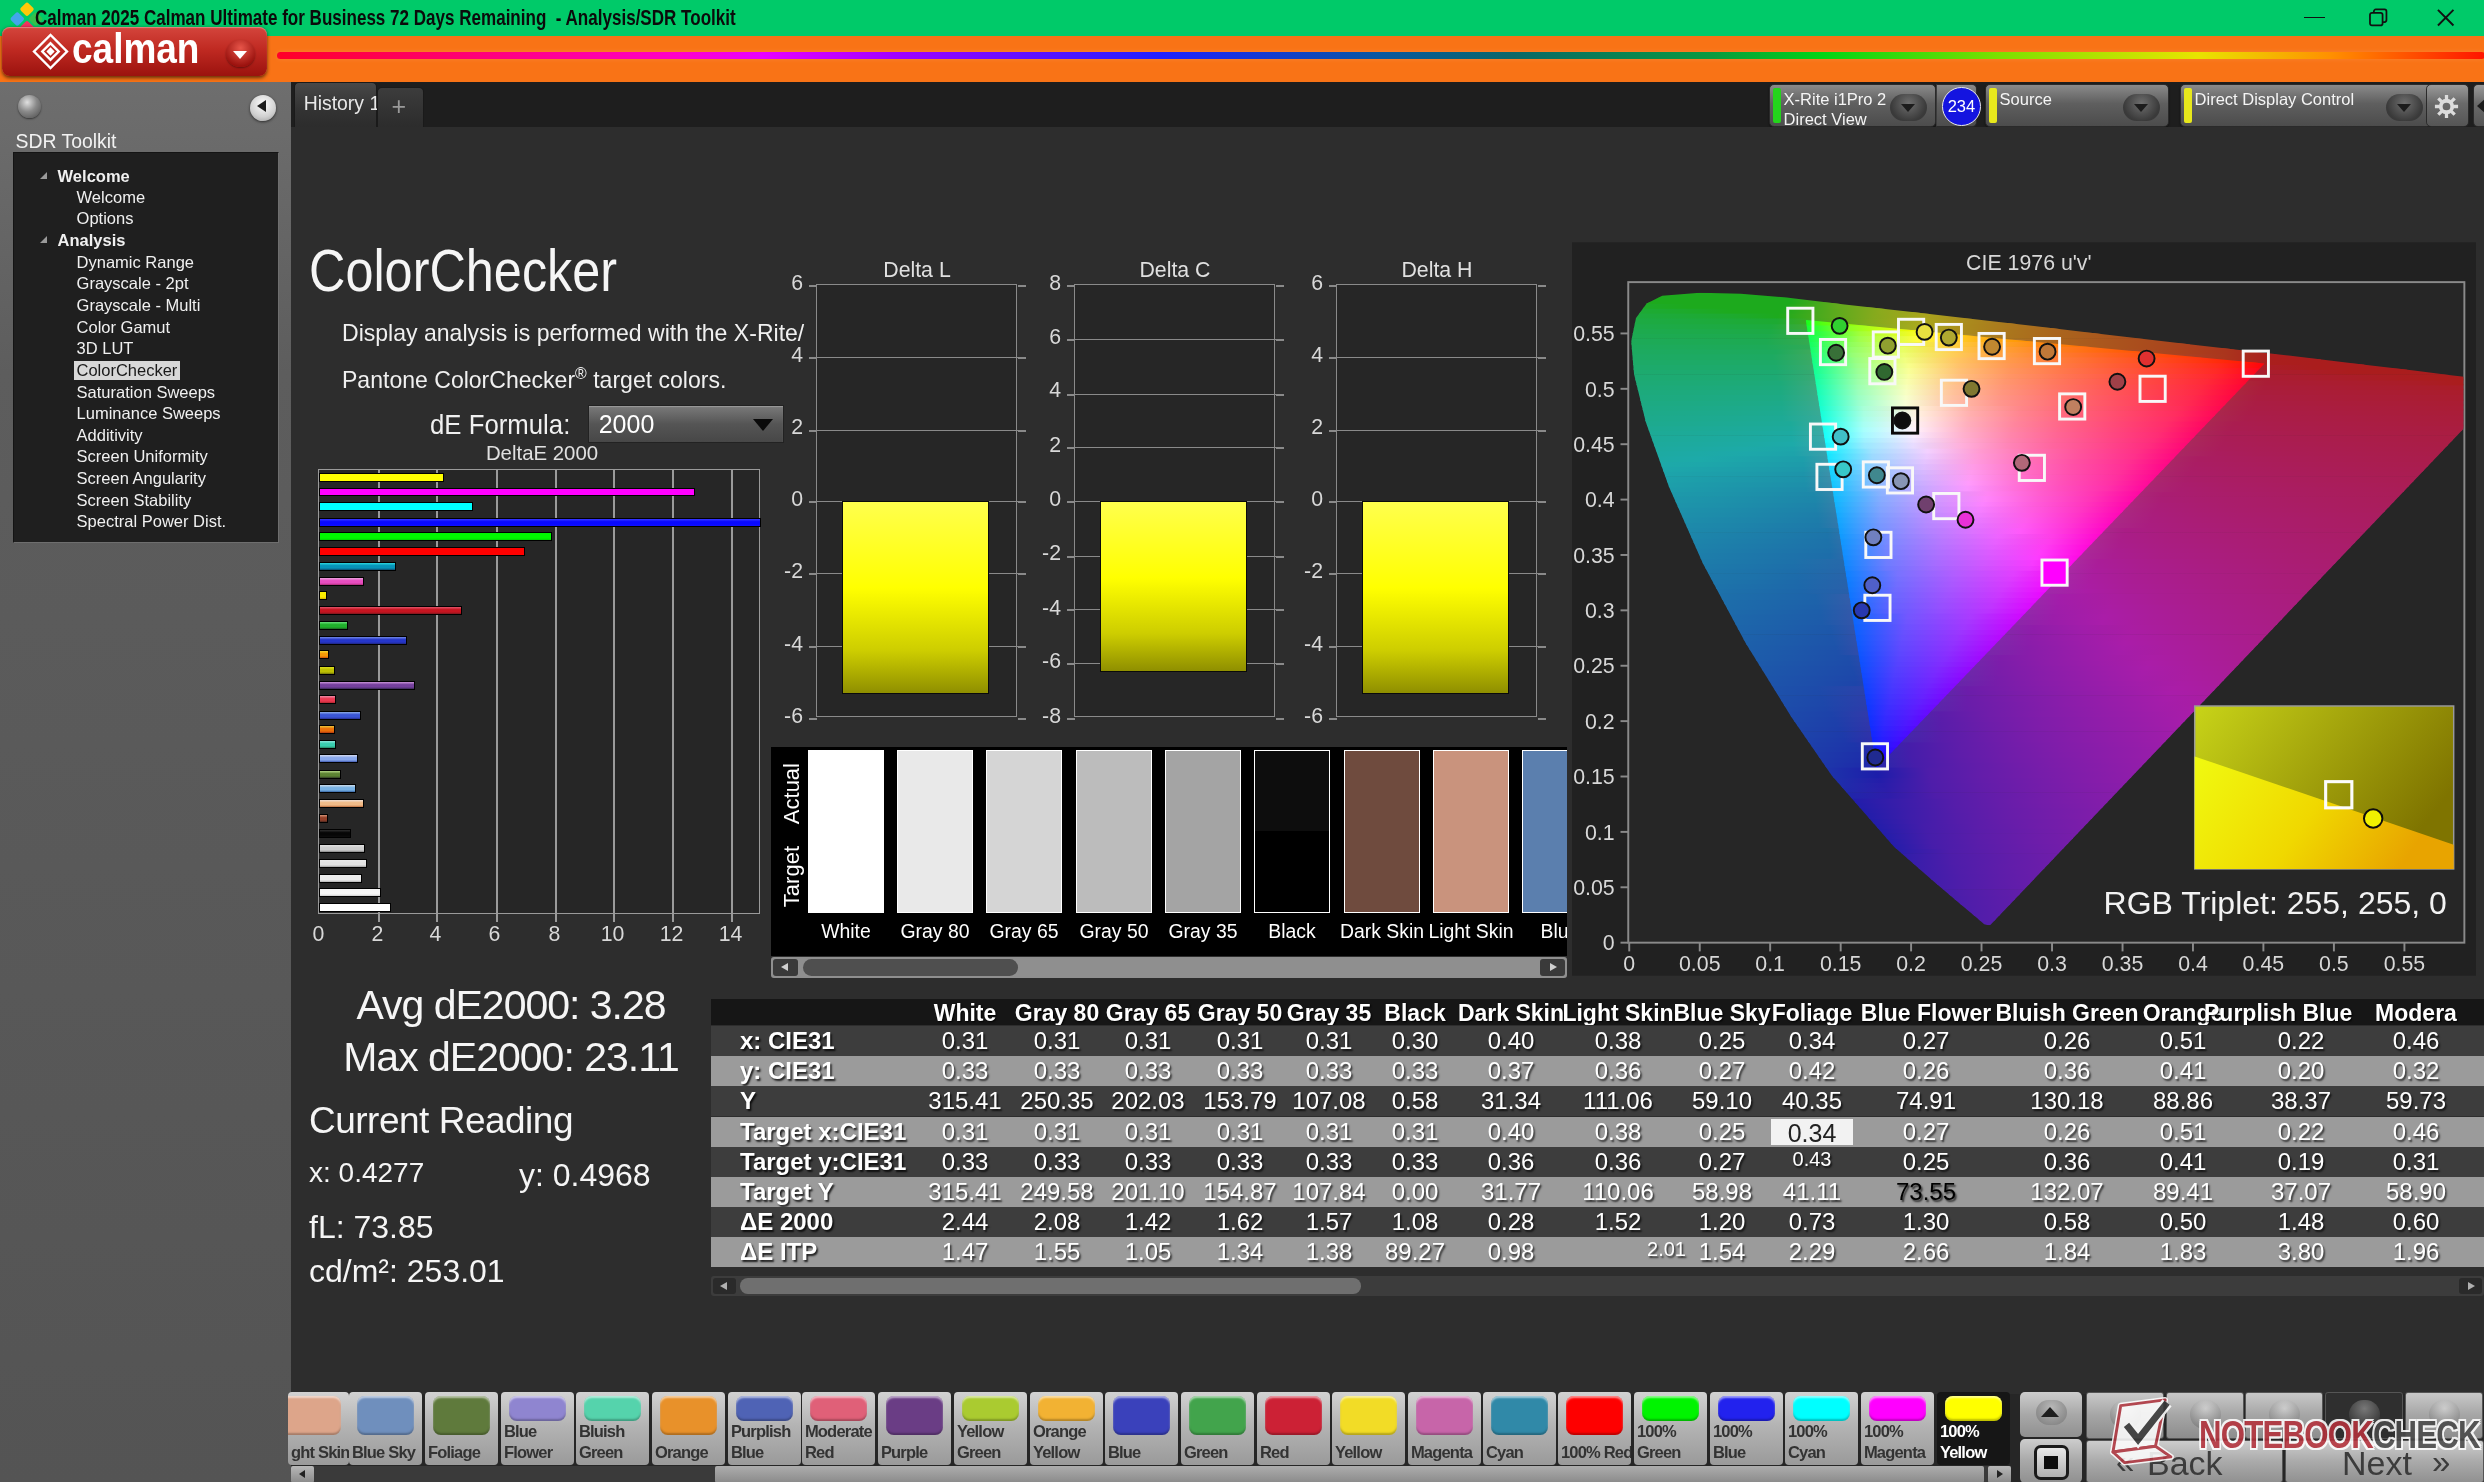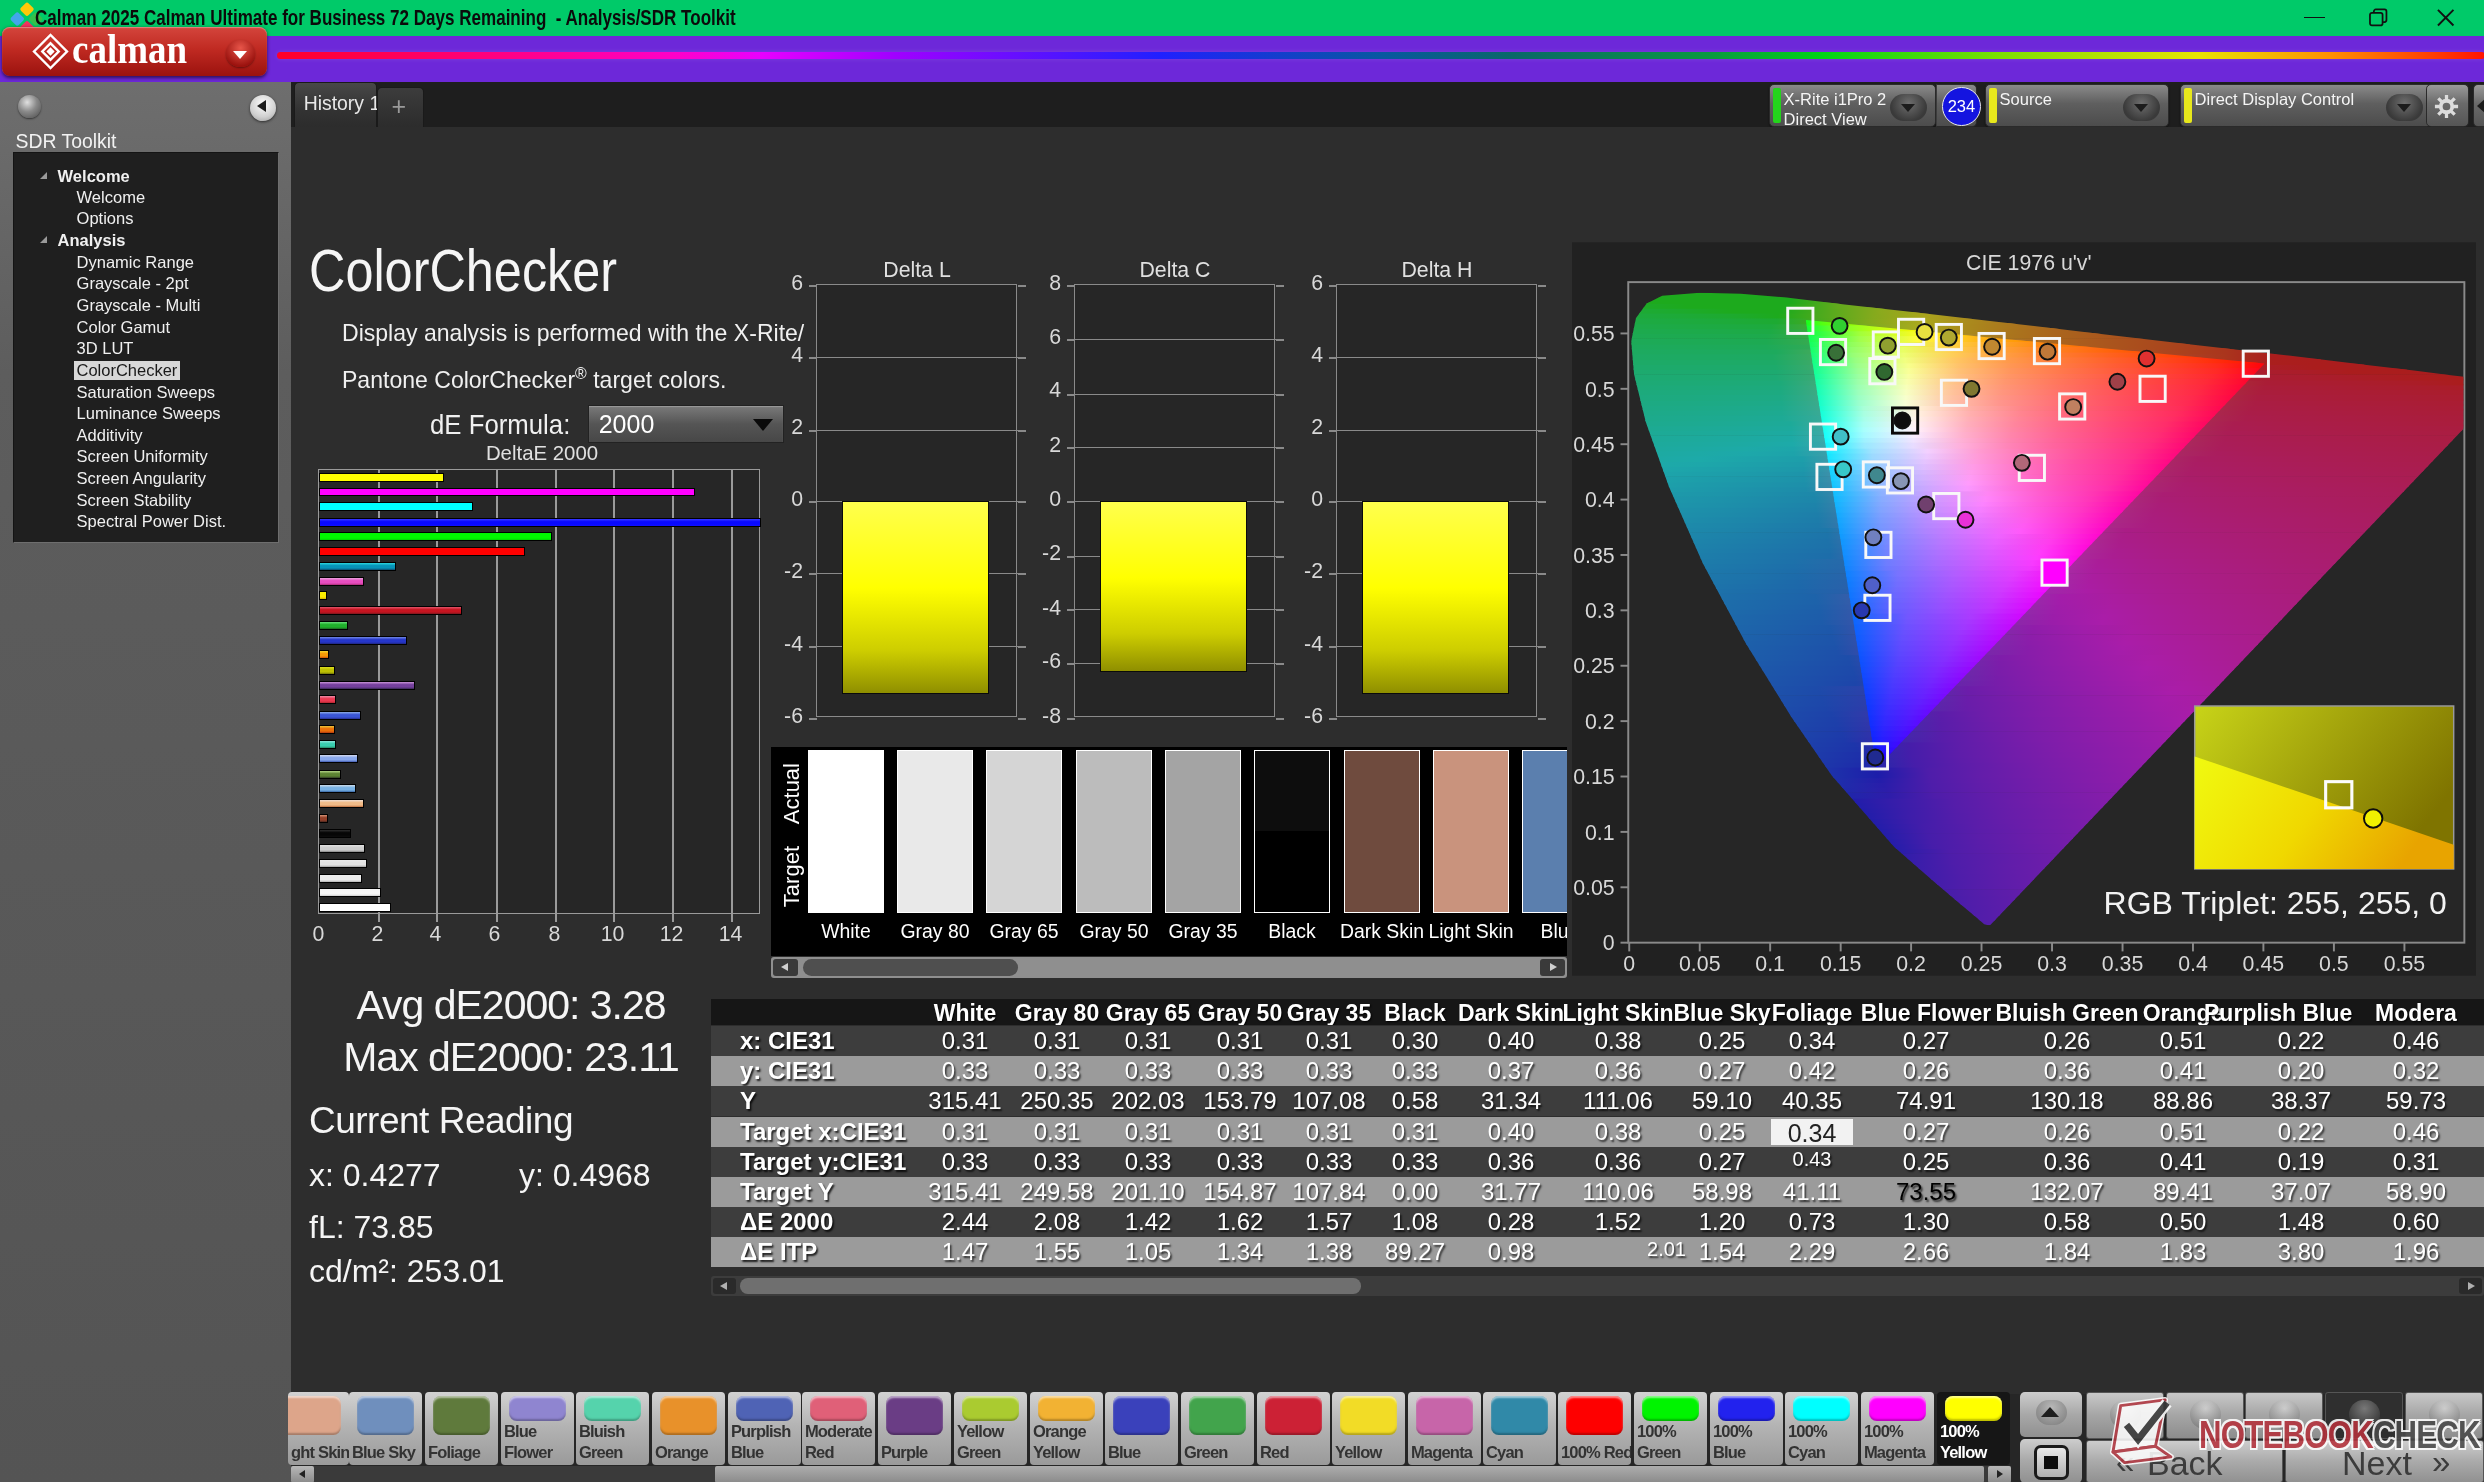--- a/index.html
+++ b/index.html
@@ -18,21 +18,21 @@
  <div class="abs" style="left:2304px;top:16.5px;width:21.3px;height:1.9px;background:#111;"></div>
  <svg class="abs" style="left:2369px;top:7.8px" width="19.4" height="19.4" viewBox="0 0 20 20">
         <rect x="1" y="5" width="13" height="13" rx="2" fill="none" stroke="#111" stroke-width="1.8"></rect>
         <path d="M5 5 V3.5 a2 2 0 0 1 2-2 h9 a2 2 0 0 1 2 2 v9 a2 2 0 0 1 -2 2 H14.5" fill="none" stroke="#111" stroke-width="1.8"></path>
       </svg>
  <svg class="abs" style="left:2436px;top:7.8px" width="19.4" height="19.4" viewBox="0 0 20 20">
         <path d="M2 2 L18 18 M18 2 L2 18" stroke="#111" stroke-width="2"></path>
       </svg>
 </div>
 
-<div class="abs" style="left:0;top:36px;width:2484px;height:47px;background:#6d28d9;font-family:Liberation Serif, serif;">
+<div class="abs" style="left:0;top:36px;width:2484px;height:47px;background:#f97316;">
  <div class="abs" style="left:1.9px;top:-8.7px;width:265px;height:49px;background:linear-gradient(#d4453c,#c02a22 45%,#9b120e);border-radius:7.8px;box-shadow:0 1.9px 3.9px rgba(0,0,0,.6), inset 0 1px 1px rgba(255,255,255,.35);">
   <svg class="abs" style="left:29px;top:4.9px" width="39" height="39" viewBox="0 0 40 40">
     <g fill="none" stroke="#fff" stroke-width="2.4">
      <rect x="8" y="8" width="24" height="24" transform="rotate(45 20 20)"></rect>
      <rect x="14" y="14" width="12" height="12" transform="rotate(45 20 20)"></rect>
     </g>
     <rect x="17" y="17" width="6" height="6" transform="rotate(45 20 20)" fill="#fff"></rect>
   </svg>
   <div class="abs" style="left:70px;top:-2.9px;font-size:43px;font-weight:bold;color:#fff;transform:scaleX(.86);transform-origin:left top;">calman</div>
   <div class="abs" style="left:224px;top:12.6px;width:29px;height:27px;border-radius:14.6px;background:radial-gradient(circle at 50% 30%,#e8564a,#9b120e 75%);box-shadow:0 1px 1.9px rgba(0,0,0,.4);">
@@ -333,21 +333,21 @@
       </div>
  <div class="abs" style="left:32px;top:1.9px;width:215px;height:17.5px;background:#4f4f4f;border-radius:8.7px;"></div>
  <div class="abs" style="right:1.9px;top:1.9px;width:25px;height:17.5px;background:#3a3a3a;border-radius:2.9px;">
         <div class="abs" style="left:9.7px;top:3.9px;width:0;height:0;border-top:4.9px solid transparent;border-bottom:4.9px solid transparent;border-left:7.8px solid #cfcfcf;"></div>
       </div>
 </div>
 
 <div class="abs" style="left:317px;top:982px;width:388px;text-align:center;font-size:41px;letter-spacing:-1px;color:#f5f5f5;">Avg dE2000: 3.28</div>
 <div class="abs" style="left:317px;top:1034px;width:388px;text-align:center;font-size:41px;letter-spacing:-1px;color:#f5f5f5;">Max dE2000: 23.11</div>
 <div class="abs" style="left:309px;top:1100px;font-size:37px;letter-spacing:-0.5px;color:#f5f5f5;">Current Reading</div>
-<div class="abs" style="left:309px;top:1157px;font-size:32px;color:#f5f5f5;">x: 0.4277</div>
+<div class="abs" style="left:309px;top:1157px;font-size:28px;color:#f5f5f5;">x: 0.4277</div>
 <div class="abs" style="left:519px;top:1157px;font-size:32px;color:#f5f5f5;">y: 0.4968</div>
 <div class="abs" style="left:309px;top:1209px;font-size:32px;color:#f5f5f5;">fL: 73.85</div>
 <div class="abs" style="left:309px;top:1253px;font-size:32px;color:#f5f5f5;">cd/m²: 253.01</div>
 <div class="abs" style="left:711px;top:999px;width:1773px;height:26px;overflow:hidden;">
       <div class="abs" style="left:0;top:0;width:1773px;height:26px;background:#161616;"></div>
       <div class="abs" style="left:254px;top:1px;width:194px;margin-left:-97px;text-align:center;font-size:23px;font-weight:bold;color:#fff;text-shadow:1px 1px 1.9px #000;white-space:nowrap;">White</div>
       <div class="abs" style="left:346px;top:1px;width:194px;margin-left:-97px;text-align:center;font-size:23px;font-weight:bold;color:#fff;text-shadow:1px 1px 1.9px #000;white-space:nowrap;">Gray 80</div>
       <div class="abs" style="left:437px;top:1px;width:194px;margin-left:-97px;text-align:center;font-size:23px;font-weight:bold;color:#fff;text-shadow:1px 1px 1.9px #000;white-space:nowrap;">Gray 65</div>
       <div class="abs" style="left:529px;top:1px;width:194px;margin-left:-97px;text-align:center;font-size:23px;font-weight:bold;color:#fff;text-shadow:1px 1px 1.9px #000;white-space:nowrap;">Gray 50</div>
       <div class="abs" style="left:618px;top:1px;width:194px;margin-left:-97px;text-align:center;font-size:23px;font-weight:bold;color:#fff;text-shadow:1px 1px 1.9px #000;white-space:nowrap;">Gray 35</div>

